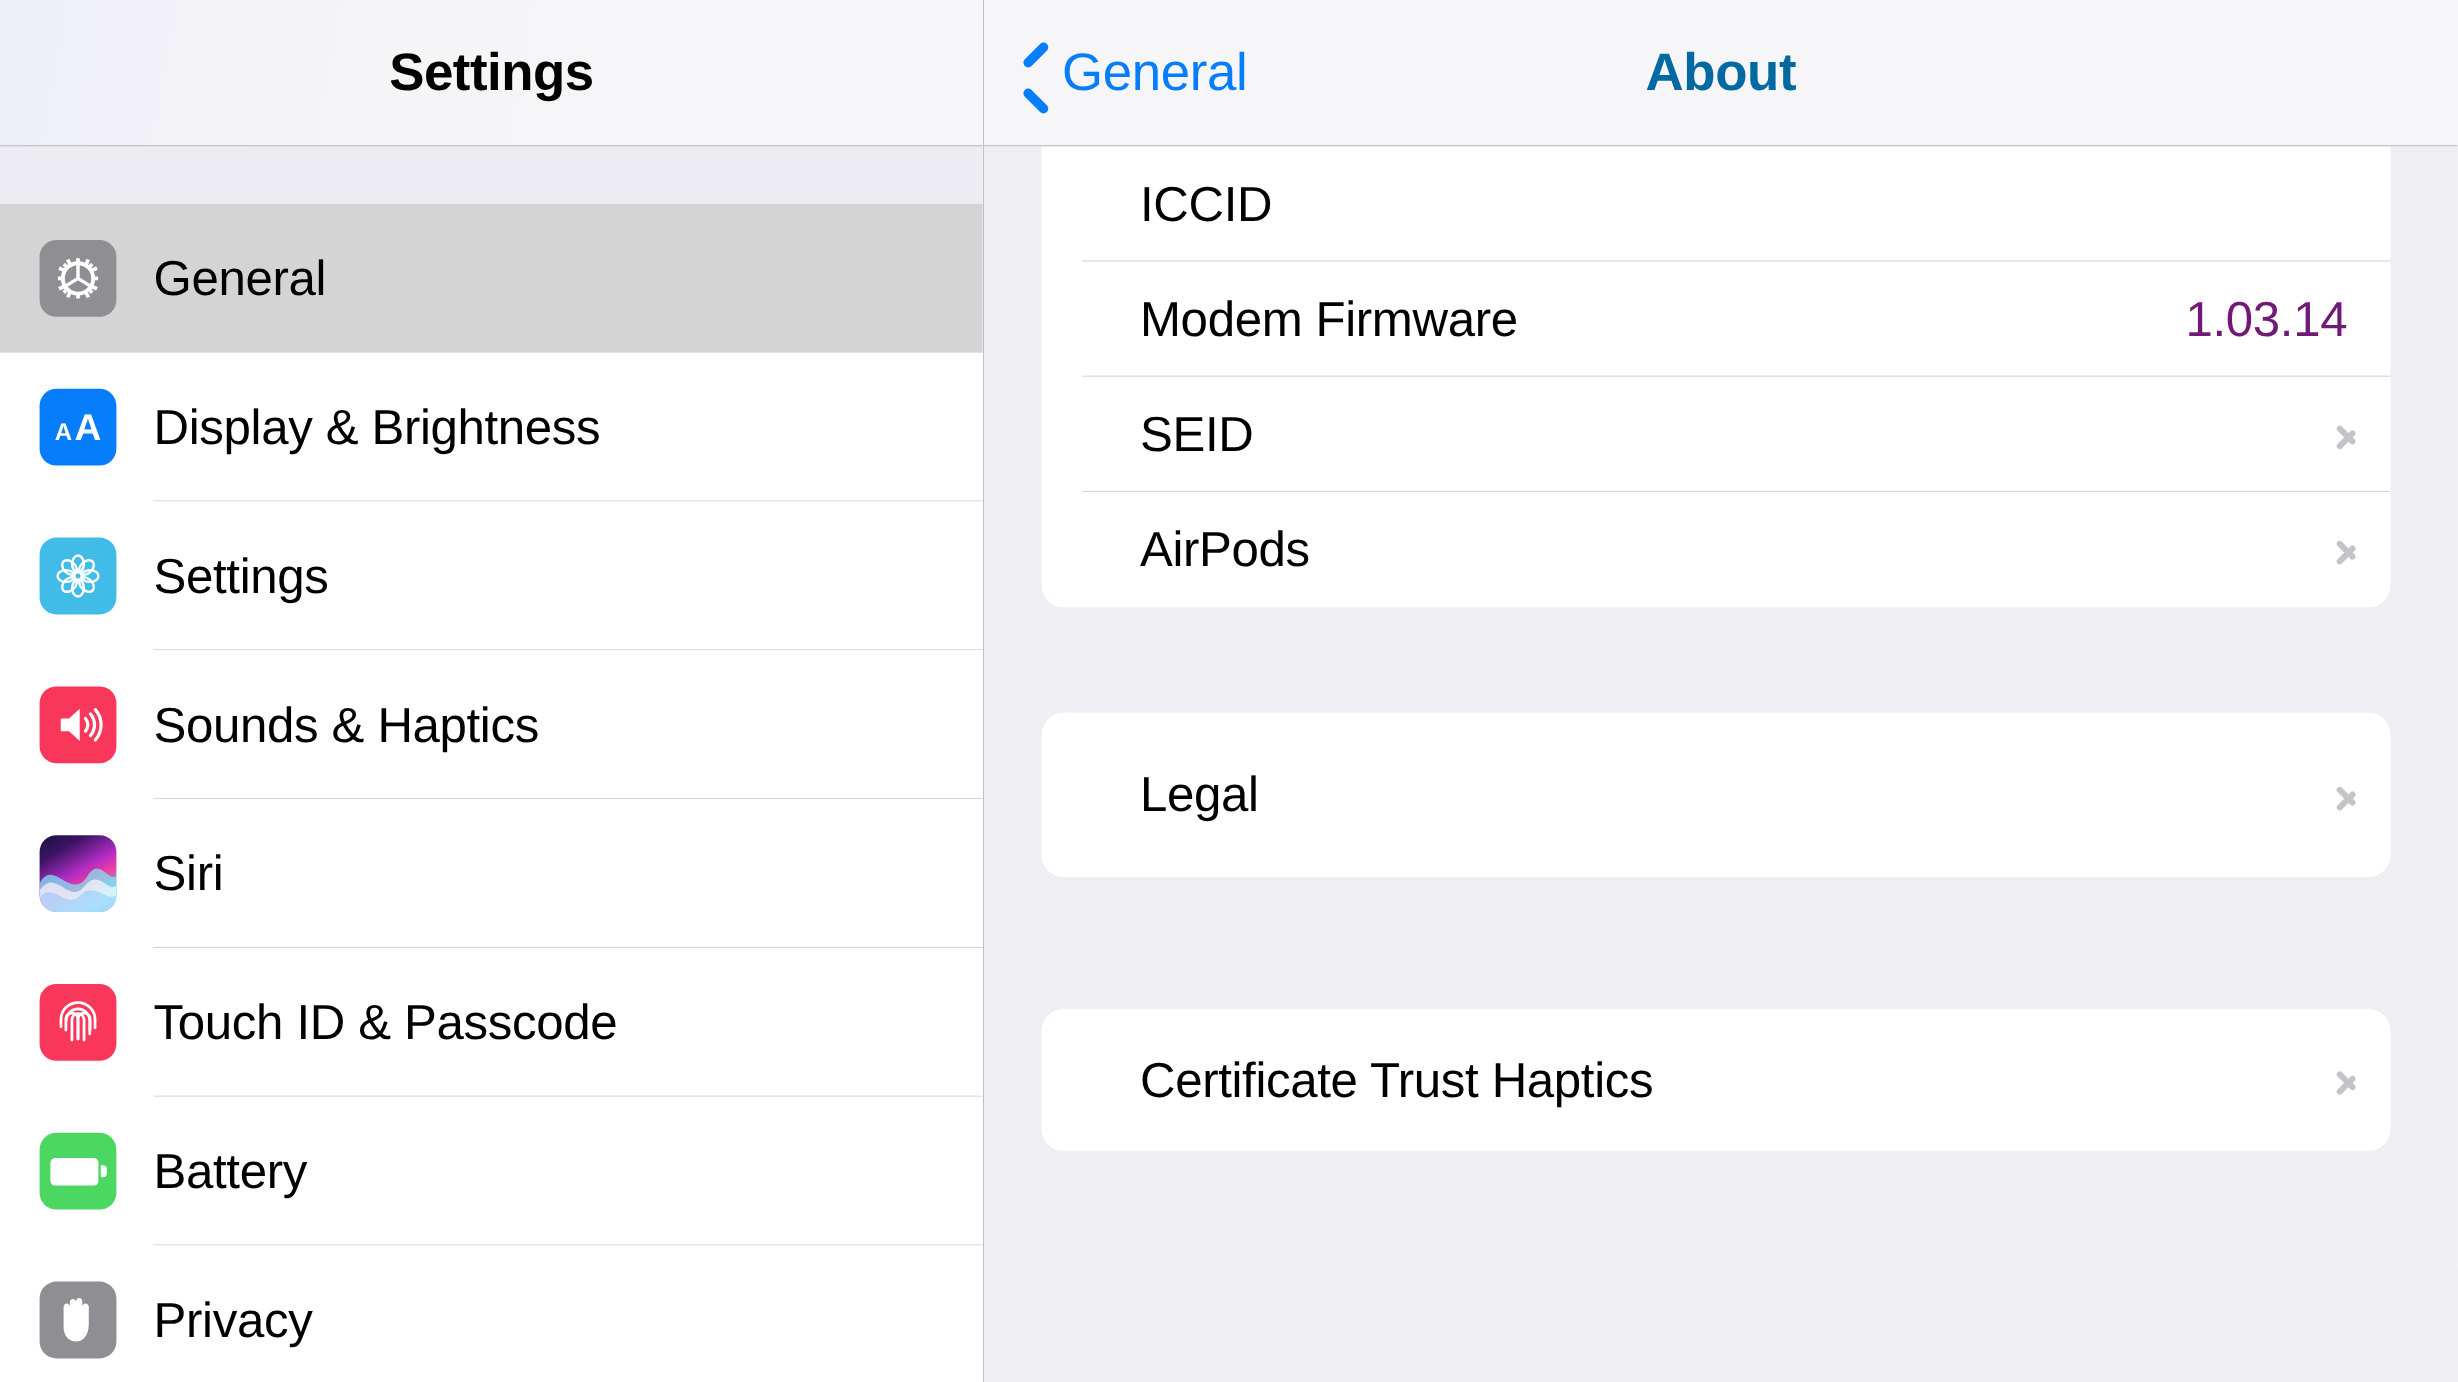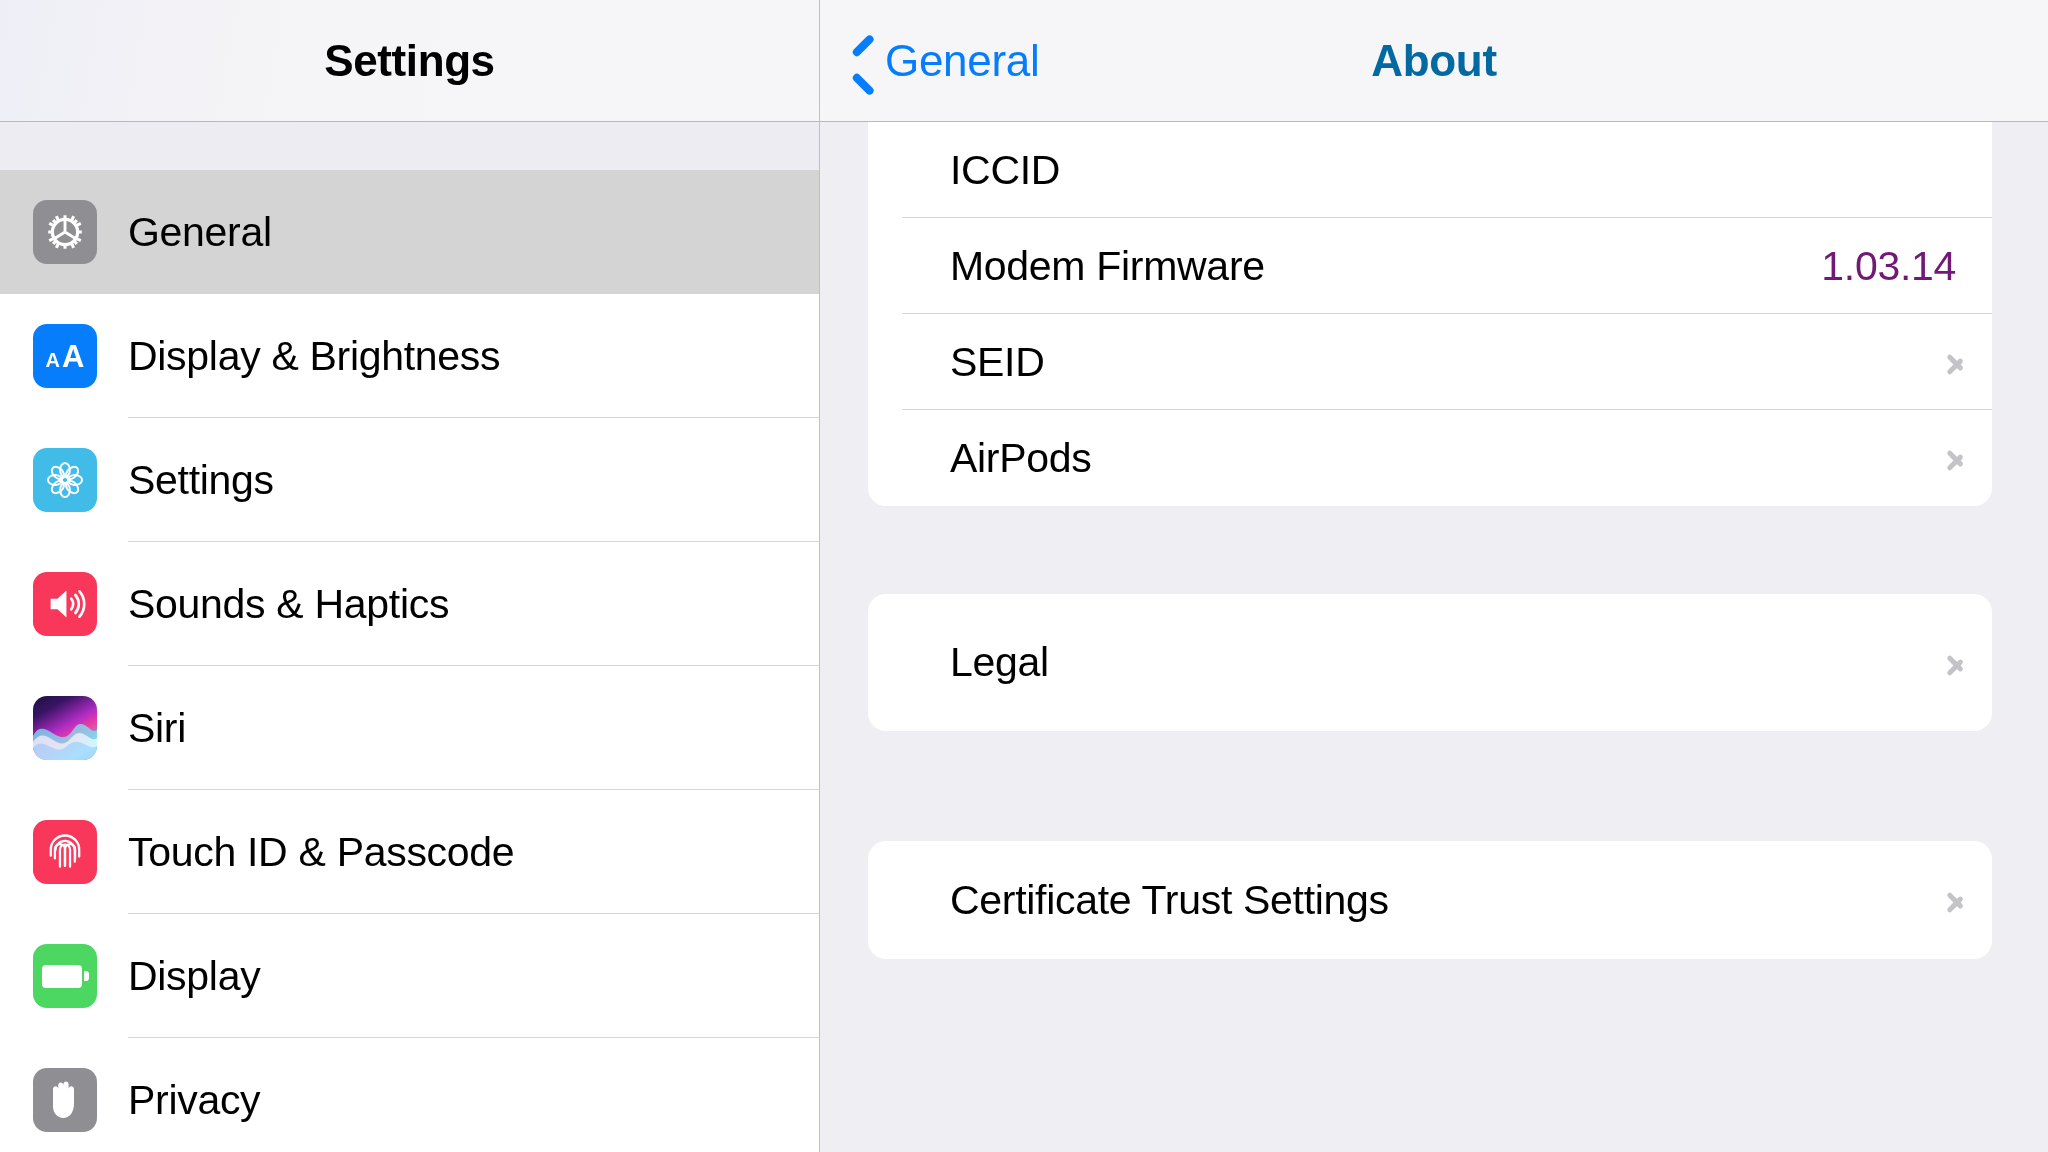--- a/index.html
+++ b/index.html
@@ -284,21 +284,21 @@
         <div class="sep"></div>
       </div>
 
       <div class="s-row">
         <div class="s-icon ic-batt">
           <div style="display:flex;align-items:center;">
             <div class="batt-body"></div>
               <div class="batt-tip"></div>
           </div>
         </div>
-        <div class="s-label">Display</div>
+        <div class="s-label">Battery</div>
         <div class="sep"></div>
       </div>
 
       <div class="s-row no-sep">
         <div class="s-icon ic-priv">
           <svg width="40" height="44" viewBox="0 0 40 44" aria-hidden="true">
             <path d="M8 24V11c0-1.6 1.2-2.8 2.6-2.8S13.2 9.4 13.2 11v9.5V7.2c0-1.6 1.2-2.8 2.6-2.8s2.6 1.2 2.6 2.8v13V6.4c0-1.6 1.2-2.8 2.6-2.8s2.6 1.2 2.6 2.8v14.1V11c0-1.6 1.2-2.8 2.6-2.8S29 9.4 29 11v14.5c0 9-4.6 14.5-10.8 14.5C12.4 40 8 34.8 8 28.5z" fill="#ffffff"></path>
           </svg>
         </div>
         <div class="s-label">Privacy</div>
@@ -352,21 +352,21 @@
           <div class="d-value"></div>
           <div class="chev-right"></div>
 
         </div>
       </div>
 
       <div class="spacer-lg" style="height:110px"></div>
 
       <div class="card">
         <div class="d-row last" style="height:118px">
-          <div class="d-label">Certificate Trust Settings</div>
+          <div class="d-label">Certificate Trust Haptics</div>
           <div class="d-value"></div>
           <div class="chev-right"></div>
 
         </div>
       </div>
 
     </div>
   </div>
 
 </div>

